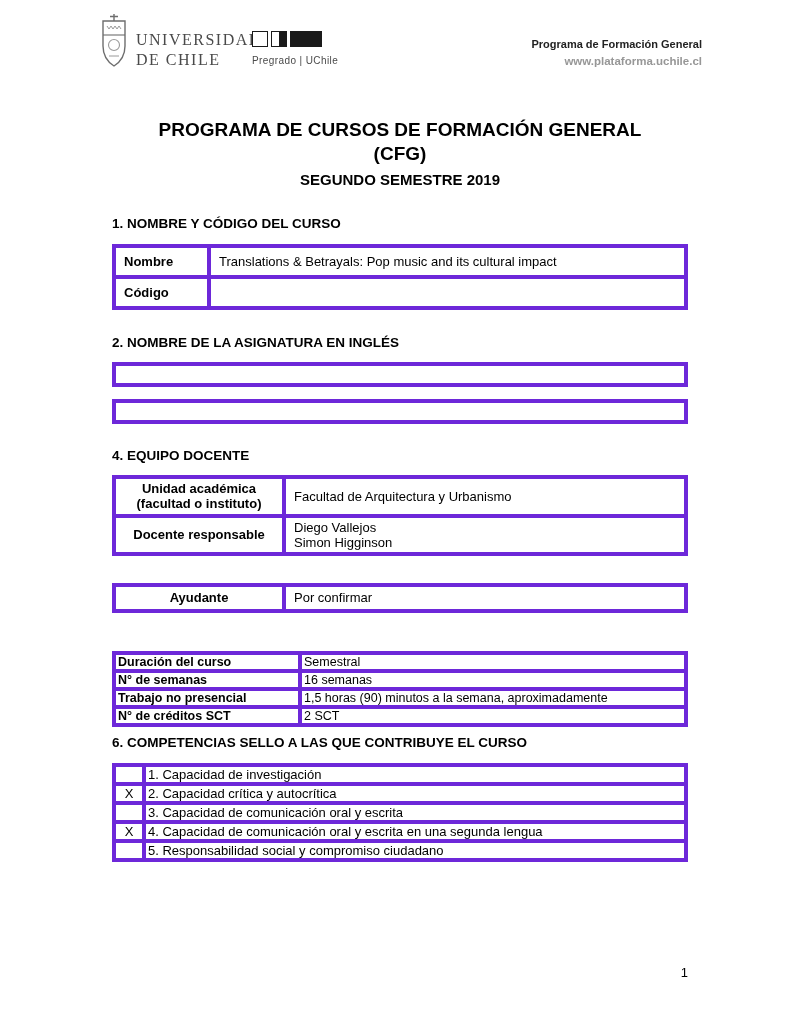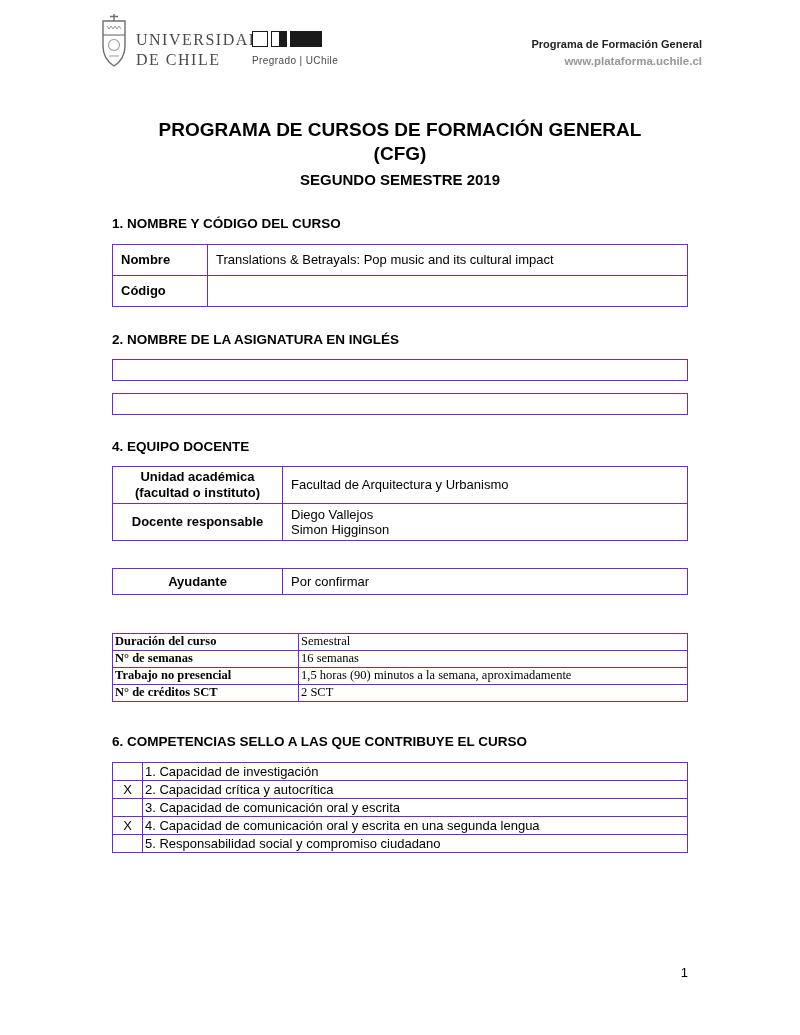--- a/index.html
+++ b/index.html
@@ -43,42 +43,42 @@
   .title-block { margin-top: 118px; text-align: center; font-weight: bold; }
   .title-block .t1, .title-block .t2 { font-size: 19px; line-height: 1.28; }
   .title-block .t3 { font-size: 15px; margin-top: 4px; }
 
   .section-heading { font-size: 13.5px; font-weight: bold; }
   .h1 { margin-top: 28px; }
   .h2 { margin-top: 25px; }
   .h3 { margin-top: 18px; }
   .h4 { margin-top: 24px; }
   .h5 { margin-top: 18px; }
-  .h6 { margin-top: 32px; }
+  .h6 { margin-top: 8px; }
 
   table { border-collapse: collapse; width: 100%; table-layout: fixed; }
-  td { border: 1px solid #6d28d9; font-size: 13px; vertical-align: middle; padding: 2px 8px; }
+  td { border: 4px solid #6d28d9; font-size: 13px; vertical-align: middle; padding: 2px 8px; }
 
   .tbl-name { margin-top: 13px; }
   .tbl-name td { height: 31px; }
   .tbl-name .lbl { width: 95px; font-weight: bold; }
 
   .tbl-single { margin-top: 12px; }
   .tbl-single td { height: 21px; }
 
   .tbl-equipo { margin-top: 12px; }
   .tbl-equipo td { height: 37px; }
   .tbl-equipo .lbl { width: 170px; font-weight: bold; text-align: center; line-height: 1.2; }
 
   .tbl-ayudante { margin-top: 27px; }
   .tbl-ayudante td { height: 26px; }
   .tbl-ayudante .lbl { width: 170px; font-weight: bold; text-align: center; }
 
   .tbl-carga { margin-top: 38px; }
-  .tbl-carga td { height: 17px; font-size: 12.5px; padding: 0 2px; font-family: Liberation Serif, serif; }
+  .tbl-carga td { height: 17px; font-size: 12.5px; padding: 0 2px; }
   .tbl-carga .lbl { width: 186px; font-weight: bold; }
 
   .tbl-comp { margin-top: 13px; }
   .tbl-comp td { height: 18px; font-size: 13px; padding: 0 2px; }
   .tbl-comp .mark { width: 30px; text-align: center; padding: 0; }
 
   .page-number {
     position: absolute; right: 112px; bottom: 55px; font-size: 13px; color: #000;
   }
 </style>

